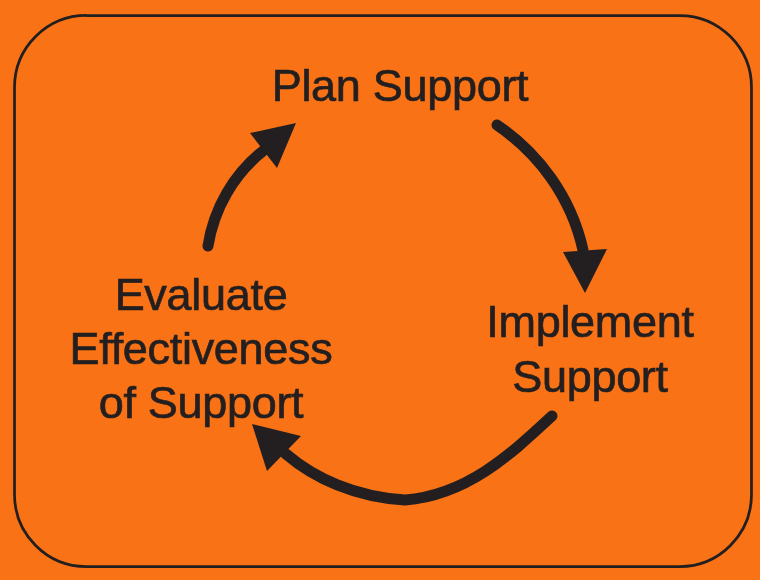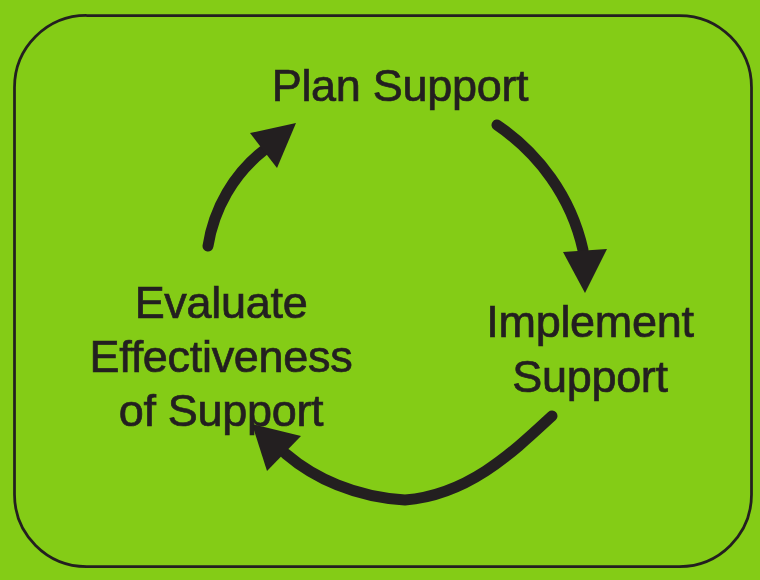--- a/index.html
+++ b/index.html
@@ -4,21 +4,21 @@
 <style>
   html, body {
     margin: 0;
     padding: 0;
     background: #ffffff;
   }
   #canvas {
     position: relative;
     width: 760px;
     height: 580px;
-    background: #84cc16;
+    background: #f97316;
     overflow: hidden;
     font-family: "Liberation Sans", sans-serif;
   }
   #diagram-svg {
     position: absolute;
     left: 0;
     top: 0;
     width: 760px;
     height: 580px;
   }
@@ -28,21 +28,21 @@
     text-align: center;
     white-space: pre-line;
     font-size: 45px;
     font-weight: 400;
     letter-spacing: -0.3px;
     -webkit-text-stroke: 0.7px;
     user-select: none;
   }
   .label-plan      { left: 400px; top: 59px;  line-height: 54px; }
   .label-implement { left: 590px; top: 294px; line-height: 55px; }
-  .label-evaluate  { left: 201px; top: 276px; line-height: 54px; margin-left: 20px; }
+  .label-evaluate  { left: 201px; top: 268px; line-height: 54px; }
 </style>
 </head>
 <body>
 
 <div id="canvas">
 
   <svg id="diagram-svg" viewBox="0 0 760 580">
 
     <rect x="14.5" y="15.5" width="737" height="551" rx="72" ry="72" fill="none" stroke-width="2.75" stroke="#231f20"></rect>
 

